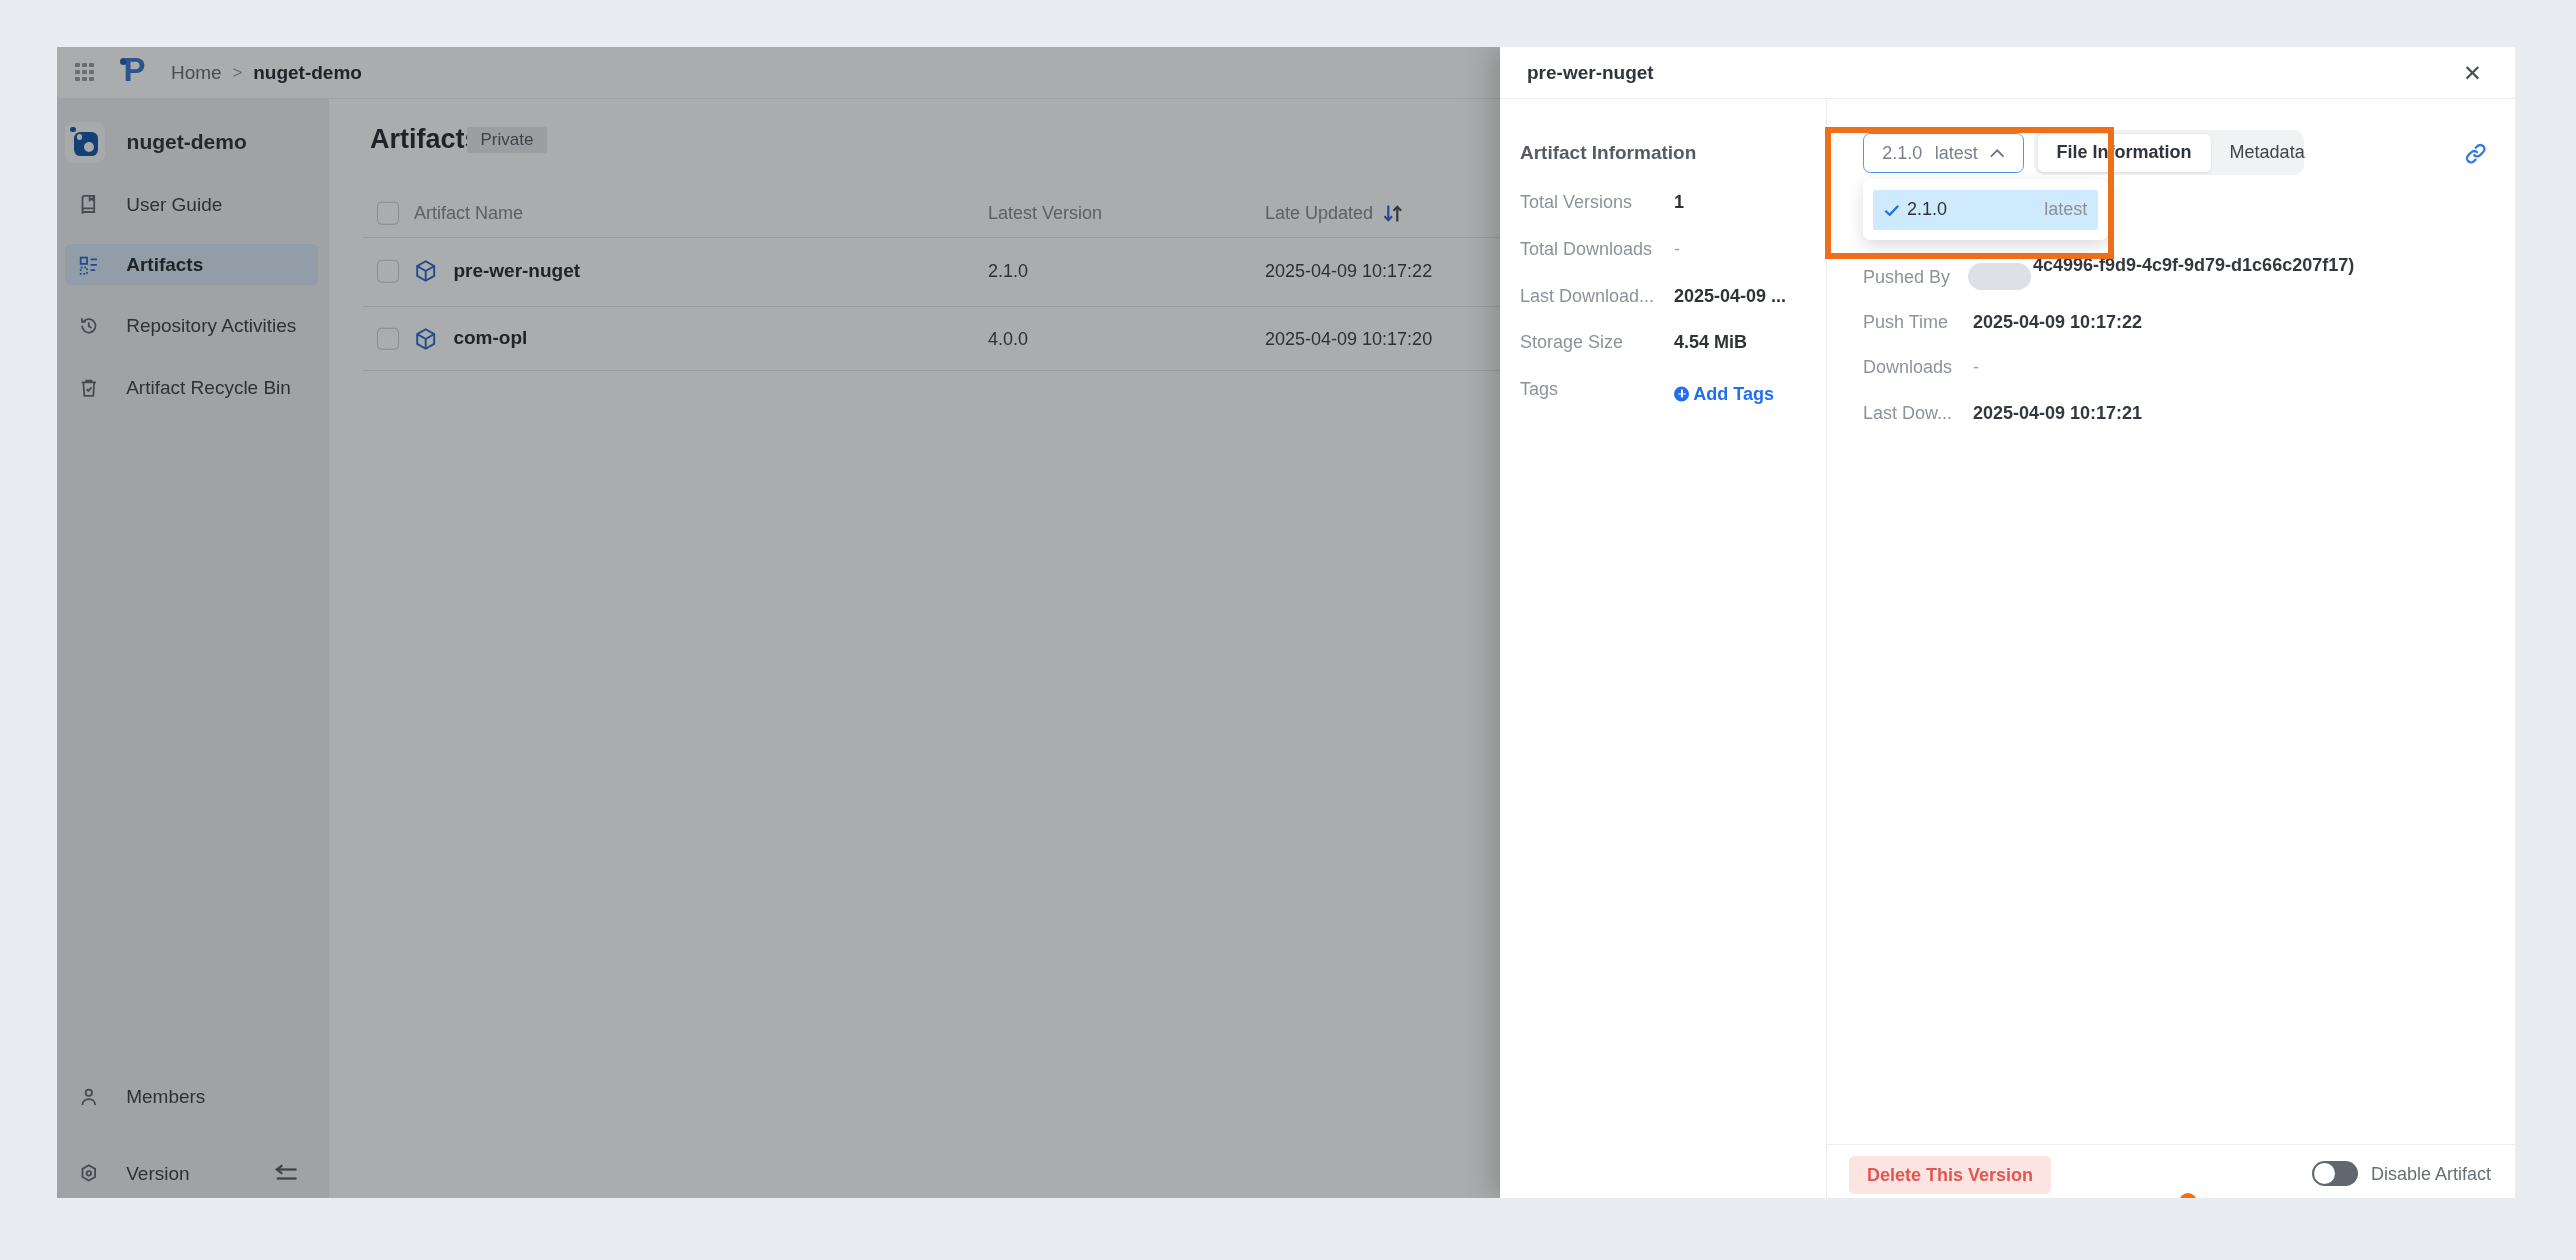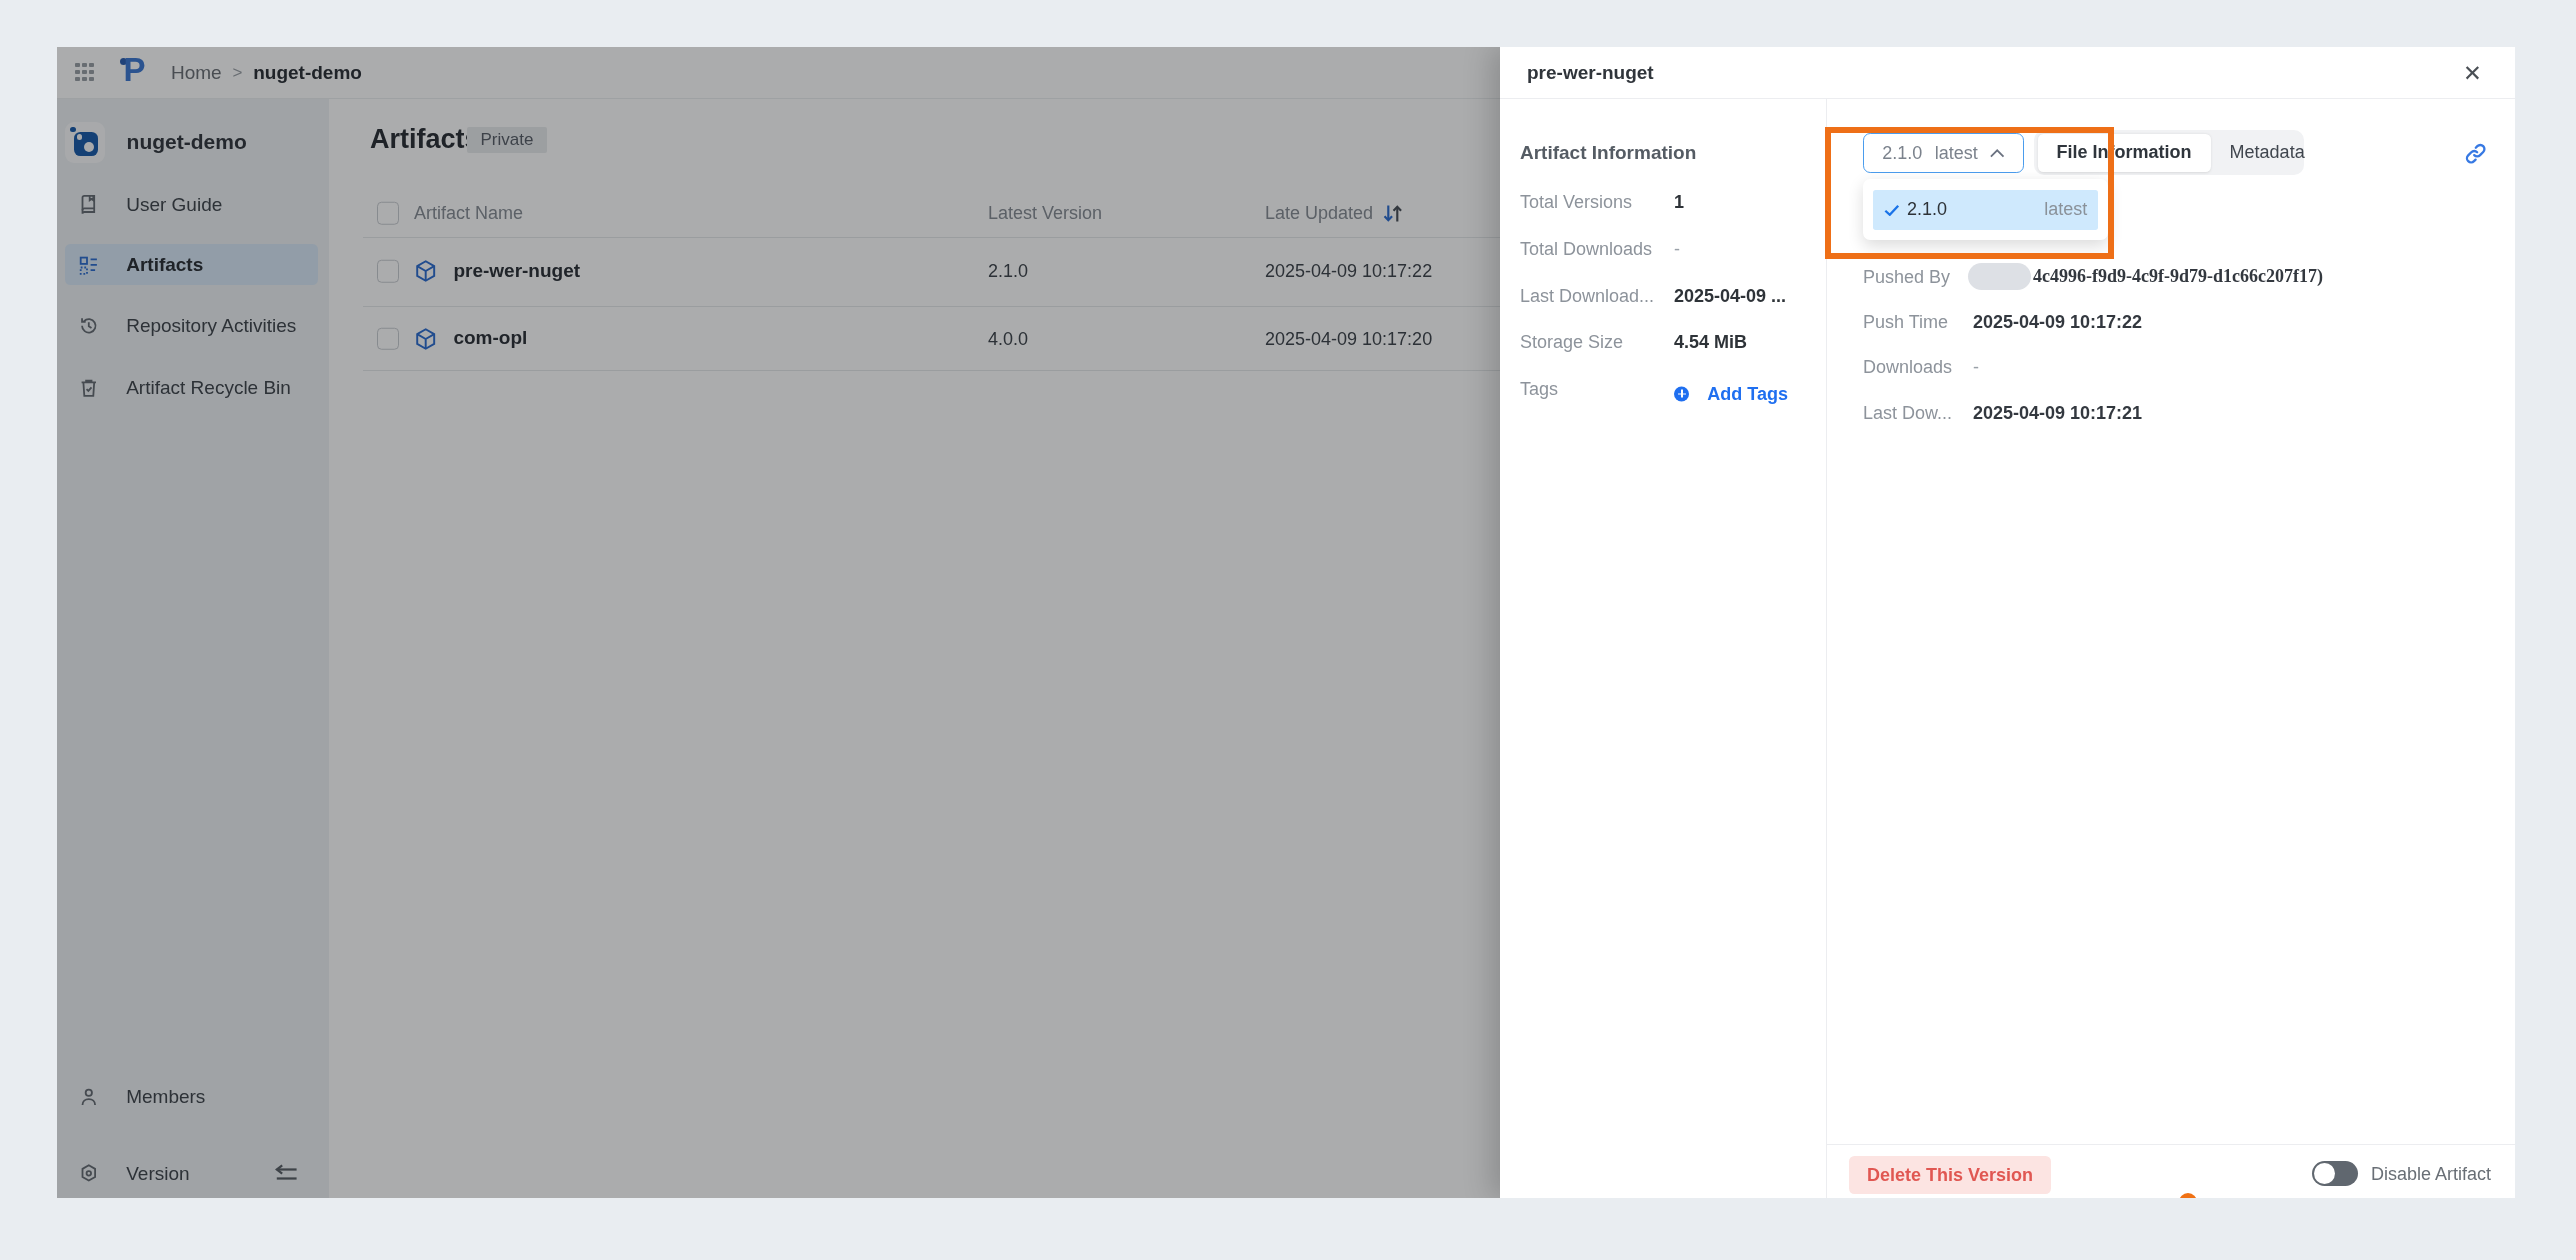--- a/index.html
+++ b/index.html
@@ -65,21 +65,21 @@
   .drawer { position:absolute; left:1443px; top:0; width:1015px; height:1151px; background:#fff; z-index:10; box-shadow:-9px 0 27px rgba(0,0,0,0.18); overflow:hidden; }
   .drawer-head { position:absolute; left:0; top:0; right:0; height:52px; border-bottom:0.9px solid #ecedf0; }
   .drawer-title { position:absolute; left:27px; top:50%; transform:translateY(-50%); font-size:19px; font-weight:bold; color:#30353b; }
   .close-x { position:absolute; left:957px; top:12.6px; width:31px; height:27px; font-size:22.5px; color:#4a4f55; display:flex; align-items:center; justify-content:center; }
 
   .left-col { position:absolute; left:0; top:52px; width:327px; bottom:0; border-right:0.9px solid #ecedf0; }
   .info-heading { position:absolute; left:20px; top:95px; font-size:19px; font-weight:bold; color:#555c64; }
   .inf-label { position:absolute; left:20px; font-size:18px; color:#8d939b; transform:translateY(-50%); white-space:nowrap; }
   .inf-value { position:absolute; left:174px; font-size:18px; color:#2e3338; font-weight:bold; transform:translateY(-50%); white-space:nowrap; }
   .inf-value.dim { color:#9aa1a8; font-weight:normal; }
-  .add-tags { position:absolute; left:174px; transform:translateY(-50%); display:flex; align-items:center; gap:18px; color:#1f6ff0; font-size:18px; font-weight:bold; }
+  .add-tags { position:absolute; left:174px; transform:translateY(-50%); display:flex; align-items:center; gap:4px; color:#1f6ff0; font-size:18px; font-weight:bold; }
   .plus-circle { width:15.3px; height:15.3px; background:#1f6ff0; border-radius:50%; position:relative; flex:none; }
   .plus-circle::before, .plus-circle::after { content:""; position:absolute; background:#fff; }
   .plus-circle::before { left:3.6px; top:6.8px; width:8px; height:1.8px; }
   .plus-circle::after { left:6.8px; top:3.6px; width:1.8px; height:8px; }
 
   .ver-select { position:absolute; left:363px; top:86px; width:161px; height:40px; border:1.8px solid #4a9ced; border-radius:7.2px; background:#fff; display:flex; align-items:center; justify-content:center; gap:12.6px; font-size:18px; color:#7b828c; }
   .chev-up { width:14.4px; height:9px; color:#6b7280; }
 
   .tab-group { position:absolute; left:534px; top:83px; width:270px; height:45px; background:#f1f2f4; border-radius:10px; display:flex; padding:3.6px; }
   .tab { height:38px; display:flex; align-items:center; justify-content:center; font-size:18px; color:#40464e; padding:0 19px; white-space:nowrap; }
@@ -340,21 +340,21 @@
         </span>
         <span class="vval">2.1.0</span>
         <span class="vtag">latest</span>
       </div>
     </div>
 
     <div class="orange-rect"></div>
 
     <div class="fld-label" style="top:230px;">Pushed By</div>
     <div class="blur-pill"></div>
-    <div class="fld-value pushed-val" style="top:229px;font-family:Liberation Serif, serif;">4c4996-f9d9-4c9f-9d79-d1c66c207f17)</div>
+    <div class="fld-value pushed-val" style="top:218px;">4c4996-f9d9-4c9f-9d79-d1c66c207f17)</div>
 
     <div class="fld-label" style="top:275px;">Push Time</div>
     <div class="fld-value" style="top:275px;">2025-04-09 10:17:22</div>
 
     <div class="fld-label" style="top:320px;">Downloads</div>
     <div class="fld-value dim" style="top:320px;">-</div>
 
     <div class="fld-label" style="top:366px;">Last Dow...</div>
     <div class="fld-value" style="top:366px;">2025-04-09 10:17:21</div>
 

